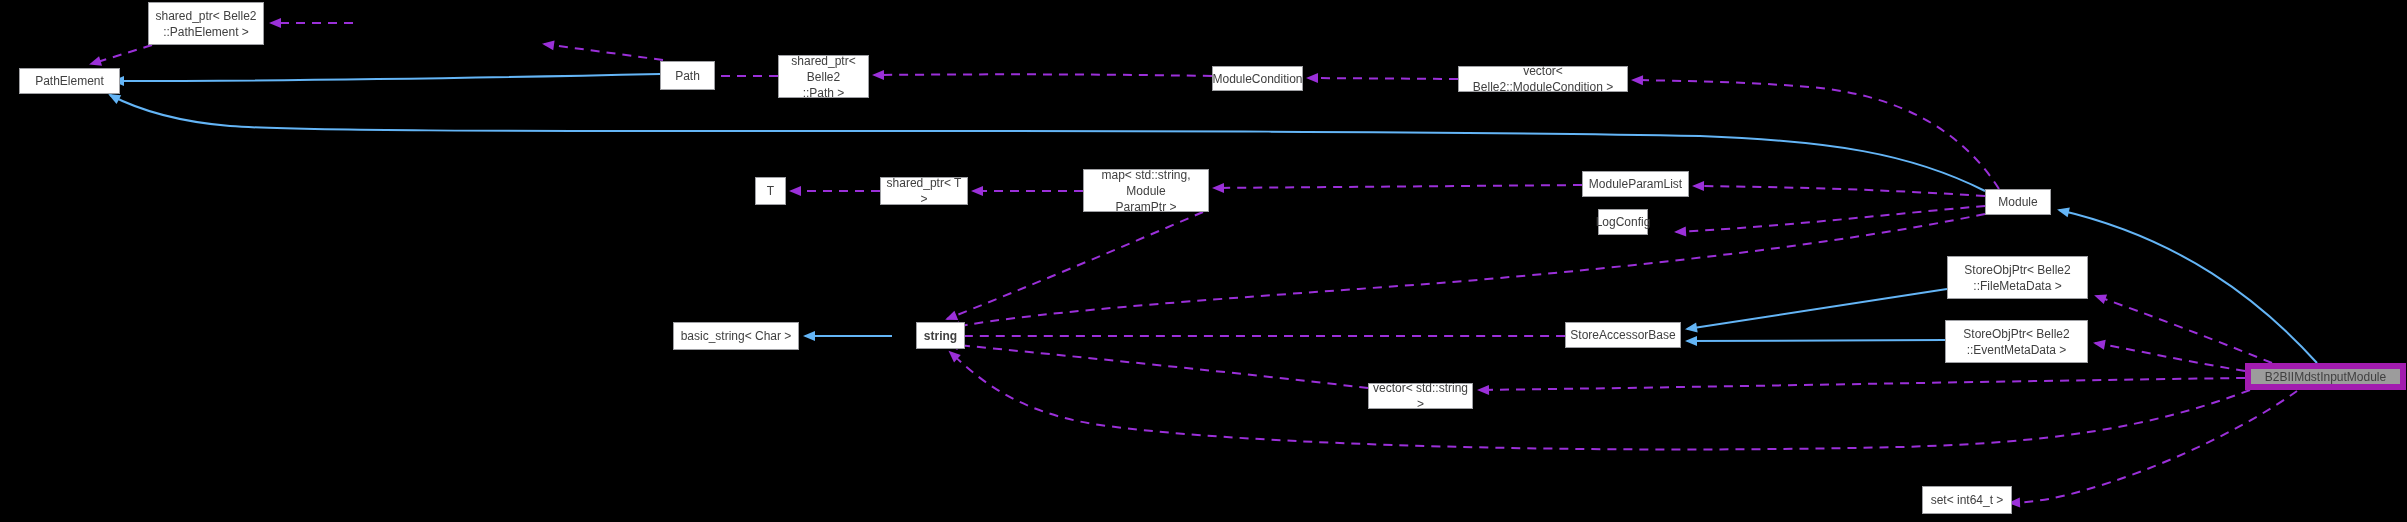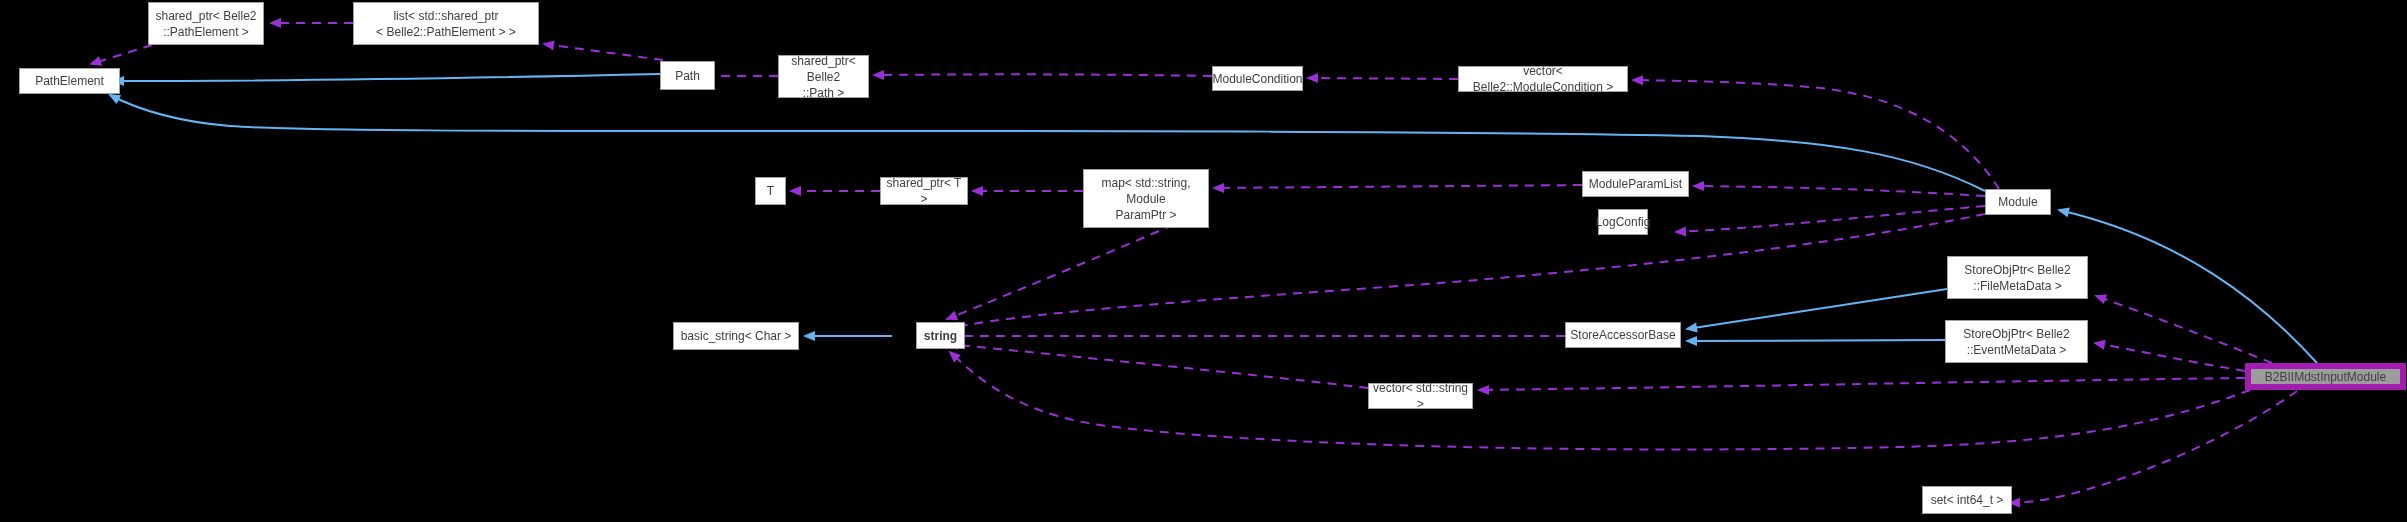--- a/index.html
+++ b/index.html
@@ -75,30 +75,28 @@
     <path class="edge-usage" d="M2250,390 C2150,428 2050,443 1900,447 C1600,454 1250,446 1100,425 C1010,412 972,372 950,352" marker-end="url(#arrow-purple)"></path>
     <path class="edge-usage" d="M2245,378 C2000,381 1720,387 1479,390" marker-end="url(#arrow-purple)"></path>
     <path class="edge-usage" d="M2297,391 C2240,432 2150,472 2085,490 C2055,499 2035,502 2010,503" marker-end="url(#arrow-purple)"></path>
     <path class="edge-usage" d="M2272,363 C2210,338 2150,315 2096,296" marker-end="url(#arrow-purple)"></path>
     <path class="edge-usage" d="M2245,371 C2195,363 2145,352 2095,343" marker-end="url(#arrow-purple)"></path>
   </svg>
 
   <div class="node" style="left:3px;top:68px;width:101px;height:26px;margin-left:16px;">PathElement</div>
   <div class="node" style="left:148px;top:2px;width:116px;height:43px;">shared_ptr&lt; Belle2
 ::PathElement &gt;</div>
-  <div class="node" style="left:353px;top:2px;width:186px;height:43px;">list&lt; std::shared_ptr
-&lt; Belle2::PathElement &gt; &gt;</div>
   <div class="node" style="left:660px;top:61px;width:55px;height:29px;">Path</div>
   <div class="node" style="left:778px;top:55px;width:91px;height:43px;">shared_ptr&lt; Belle2
 ::Path &gt;</div>
   <div class="node" style="left:1212px;top:66px;width:91px;height:25px;">ModuleCondition</div>
   <div class="node" style="left:1458px;top:66px;width:170px;height:26px;">vector&lt; Belle2::ModuleCondition &gt;</div>
   <div class="node" style="left:755px;top:177px;width:31px;height:28px;">T</div>
   <div class="node" style="left:880px;top:177px;width:88px;height:28px;">shared_ptr&lt; T &gt;</div>
-  <div class="node" style="left:1083px;top:169px;width:126px;height:59px;">map&lt; std::string, Module
+  <div class="node" style="left:1083px;top:169px;width:126px;height:43px;">map&lt; std::string, Module
 ParamPtr &gt;</div>
   <div class="node" style="left:1582px;top:171px;width:107px;height:26px;">ModuleParamList</div>
   <div class="node" style="left:1598px;top:209px;width:50px;height:26px;">LogConfig</div>
   <div class="node" style="left:1985px;top:189px;width:66px;height:26px;">Module</div>
   <div class="node" style="left:1947px;top:256px;width:141px;height:43px;">StoreObjPtr&lt; Belle2
 ::FileMetaData &gt;</div>
   <div class="node" style="left:1945px;top:320px;width:143px;height:43px;">StoreObjPtr&lt; Belle2
 ::EventMetaData &gt;</div>
   <div class="node" style="left:1565px;top:322px;width:116px;height:26px;">StoreAccessorBase</div>
   <div class="node" style="left:673px;top:322px;width:126px;height:28px;">basic_string&lt; Char &gt;</div>

